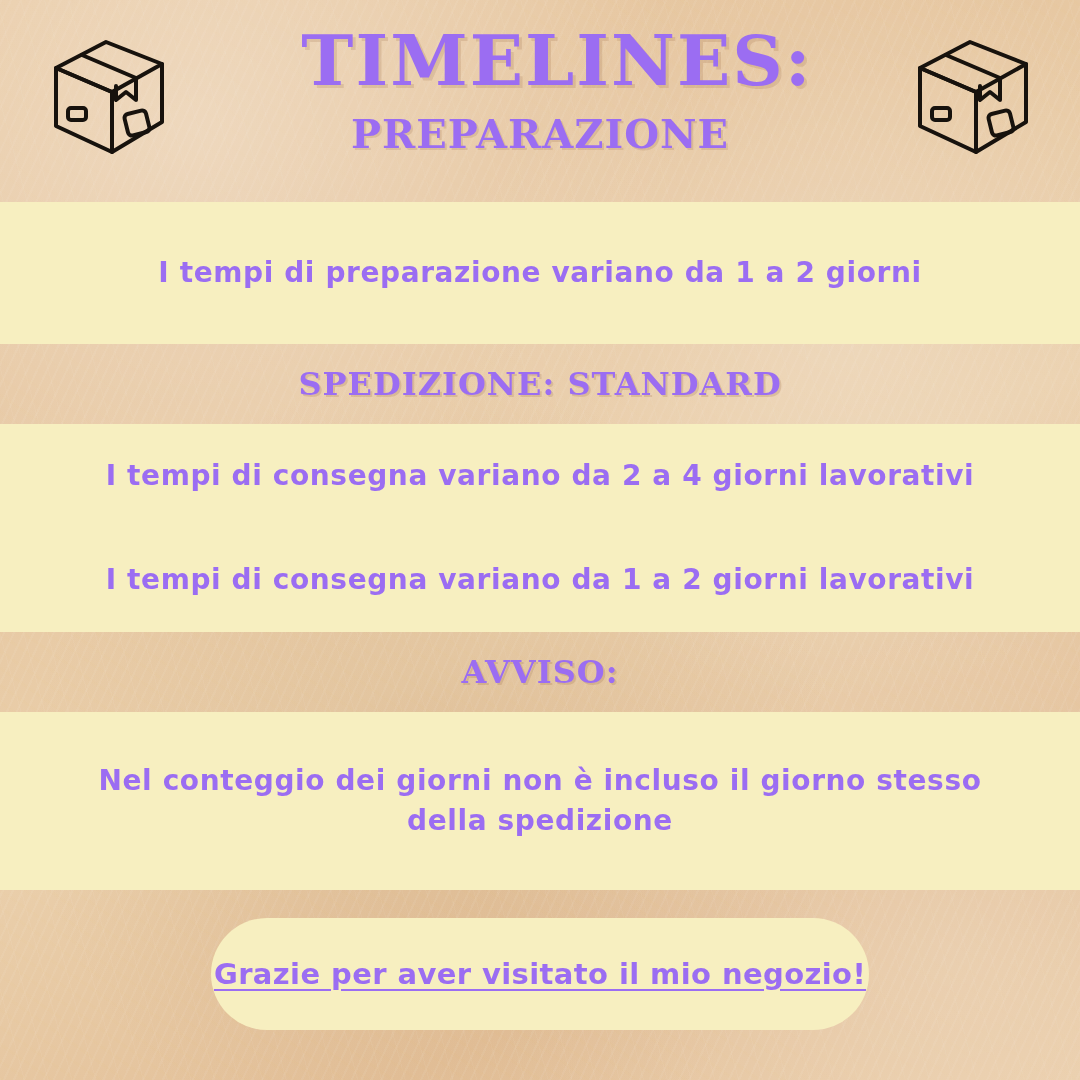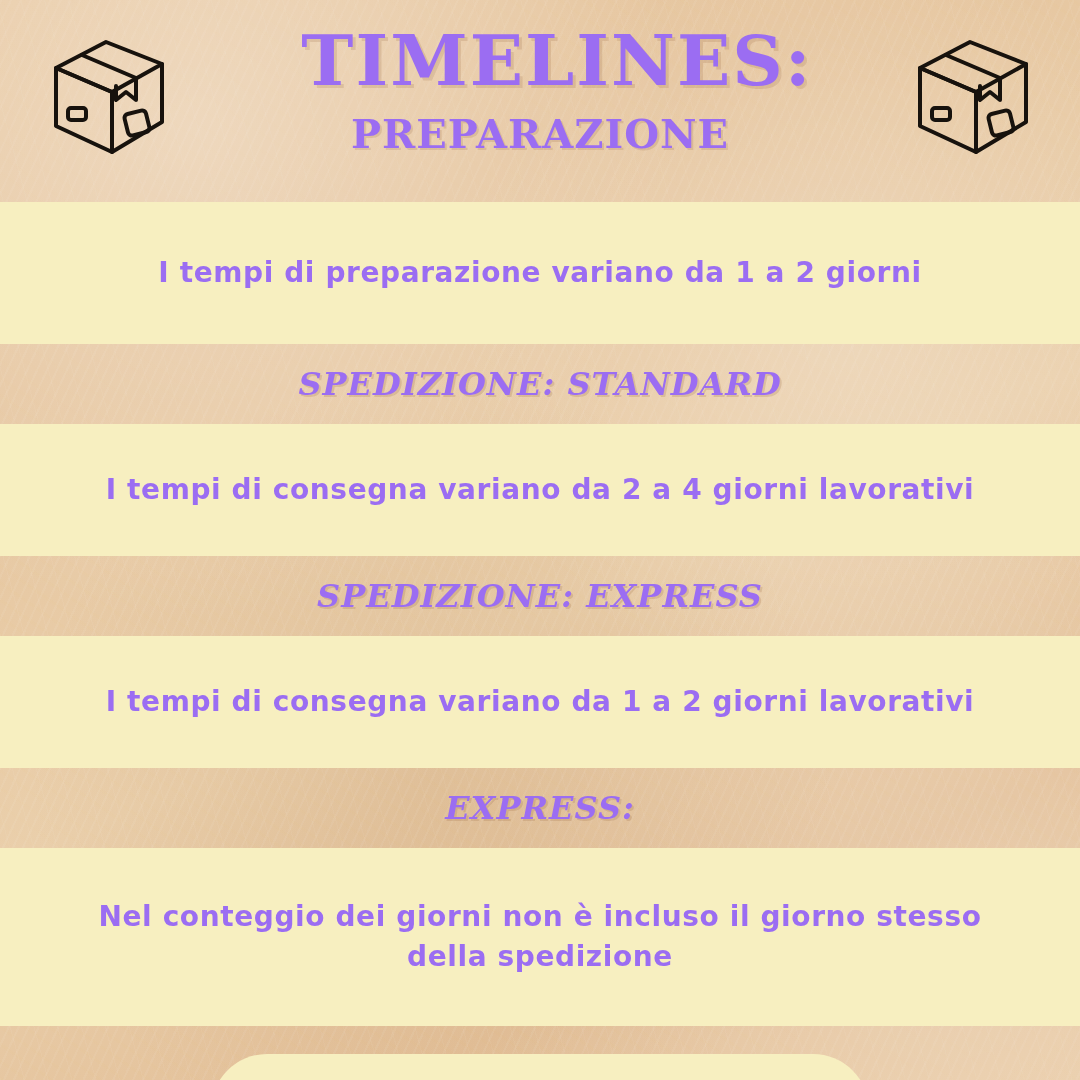--- a/index.html
+++ b/index.html
@@ -106,26 +106,25 @@
     letter-spacing: .6px;
     line-height: 1.42;
   }
   .band-head {
     font-family: "DejaVu Serif", serif;
     font-weight: bold;
     color: #9b6df2;
     font-size: 32px;
     letter-spacing: 1px;
     text-shadow: 2px 2px 0 rgba(150,100,60,0.20);
-    font-style: italic;
   }
 
   .h-prep   { height: 142px; }
   .h-head   { height: 80px;  }
-  .h-body   { height: 132px; text-align: center; }
+  .h-body   { height: 104px; text-align: center; }
   .h-notice { height: 178px; }
 
   
   .footer {
     position: relative;
     height: 168px;
     display: flex;
     align-items: center;
     justify-content: center;
   }
@@ -191,30 +190,27 @@
   </div>
 
   <div class="band paper h-head">
     <div class="band-head">SPEDIZIONE: STANDARD</div>
   </div>
 
   <div class="band cream h-body">
     <div class="band-text">I tempi di consegna variano da 2 a 4 giorni lavorativi</div>
   </div>
 
-  <div class="band paper h-head">
-    <div class="band-head">SPEDIZIONE: EXPRESS</div>
-  </div>
 
   <div class="band cream h-body">
     <div class="band-text">I tempi di consegna variano da 1 a 2 giorni lavorativi</div>
   </div>
 
   <div class="band paper h-head">
-    <div class="band-head">EXPRESS:</div>
+    <div class="band-head">AVVISO:</div>
   </div>
 
   <div class="band cream h-notice">
     <div class="band-text">Nel conteggio dei giorni non è incluso il giorno stesso della spedizione</div>
   </div>
 
   <div class="footer">
     <div class="pill">
       <span class="pill-text">Grazie per aver visitato il mio negozio!</span>
     </div>

